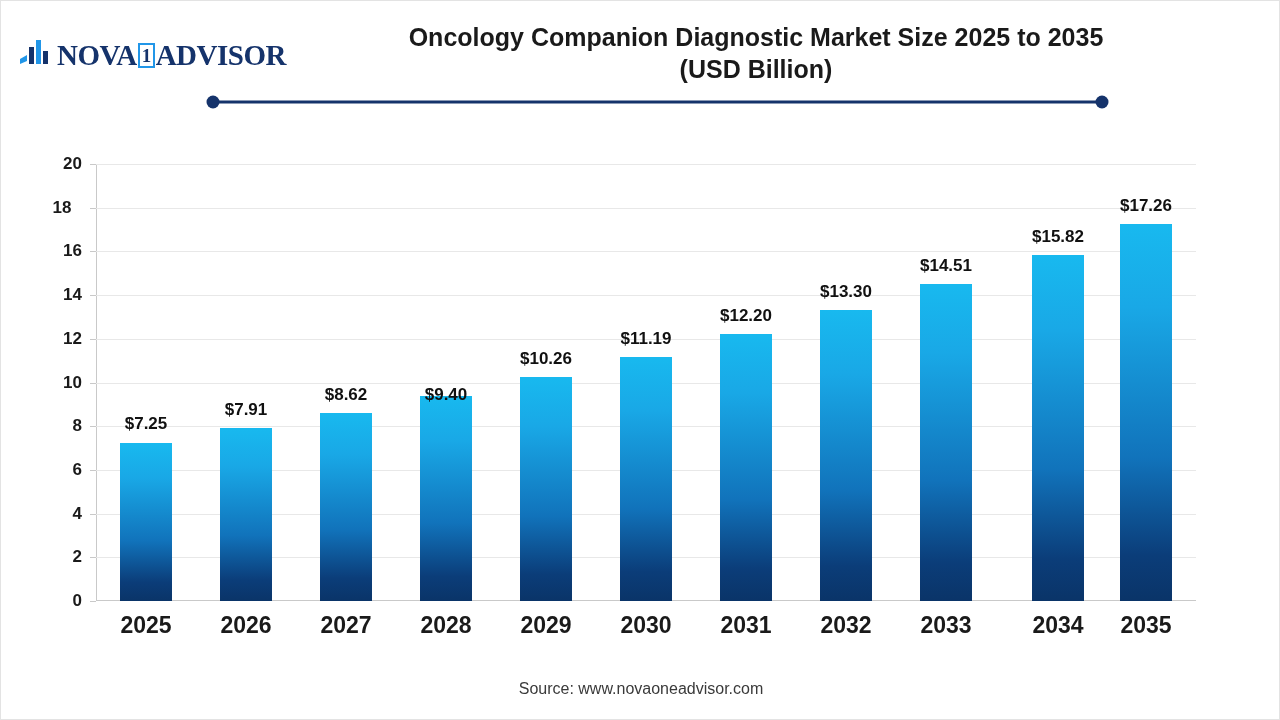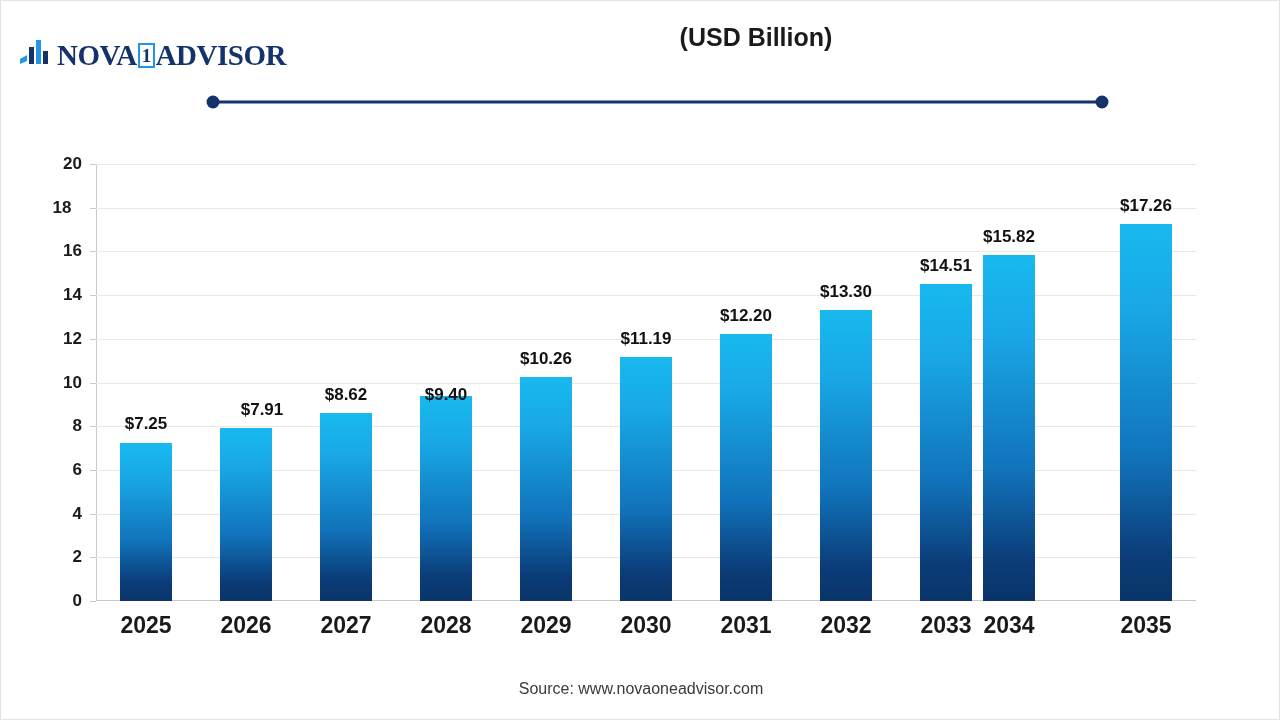--- a/index.html
+++ b/index.html
@@ -193,20 +193,21 @@
       <rect x="10" y="10" width="5" height="17" fill="#15336b"></rect>
       <rect x="17" y="3" width="5" height="24" fill="#2196e8"></rect>
       <rect x="24" y="14" width="5" height="13" fill="#15336b"></rect>
     </svg>
     <div id="logo-text">
       <span class="nova">NOVA</span><span class="one">1</span><span class="nova">ADVISOR</span>
     </div>
   </div>
 
   <div id="title">
+    <span>Oncology Companion Diagnostic Market Size 2025 to 2035</span>
     <span class="line2">(USD Billion)</span>
   </div>
 
   <svg id="title-rule" viewBox="0 0 903 14">
     <line x1="7" y1="7" x2="896" y2="7" stroke="#15336b" stroke-width="3"></line>
     <circle cx="7" cy="7" r="6.5" fill="#15336b"></circle>
     <circle cx="896" cy="7" r="6.5" fill="#15336b"></circle>
   </svg>
 
   <div id="plot">
@@ -249,21 +250,21 @@
         <div class="tickmark" style="top: 0px;"></div>
       </div>
     <div id="bars">
         <div class="bar-slot" style="left: 0px; width: 100px;">
           <div class="bar" style="height: 158.412px;"></div>
           <div class="bar-value" style="bottom: 167px; margin-top: 14px;">$7.25</div>
           <div class="xlabel">2025</div>
         </div>
         <div class="bar-slot" style="left: 100px; width: 100px;">
           <div class="bar" style="height: 172.833px;"></div>
-          <div class="bar-value" style="bottom: 180.833px; margin-left: 16px;">$7.91</div>
+          <div class="bar-value" style="bottom: 180.833px;">$7.91</div>
           <div class="xlabel">2026</div>
         </div>
         <div class="bar-slot" style="left: 200px; width: 100px;">
           <div class="bar" style="height: 188.347px;"></div>
           <div class="bar-value" style="bottom: 196.347px;">$8.62</div>
           <div class="xlabel">2027</div>
         </div>
         <div class="bar-slot" style="left: 300px; width: 100px;">
           <div class="bar" style="height: 205.39px;"></div>
           <div class="bar-value" style="bottom: 196px;">$9.40</div>
@@ -287,21 +288,21 @@
         <div class="bar-slot" style="left: 700px; width: 100px;">
           <div class="bar" style="height: 290.605px;"></div>
           <div class="bar-value" style="bottom: 298.605px;">$13.30</div>
           <div class="xlabel">2032</div>
         </div>
         <div class="bar-slot" style="left: 800px; width: 100px;">
           <div class="bar" style="height: 317.043px;"></div>
           <div class="bar-value" style="bottom: 325.043px;">$14.51</div>
           <div class="xlabel">2033</div>
         </div>
-        <div class="bar-slot" style="left: 863px; width: 100px;">
+        <div class="bar-slot" style="left: 912px; width: 100px;">
           <div class="bar" style="height: 345.667px;"></div>
           <div class="bar-value" style="bottom: 353.667px;">$15.82</div>
           <div class="xlabel">2034</div>
         </div>
         <div class="bar-slot" style="left: 1000px; width: 100px;">
           <div class="bar" style="height: 377.131px;"></div>
           <div class="bar-value" style="bottom: 385.131px;">$17.26</div>
           <div class="xlabel">2035</div>
         </div>
       </div>

